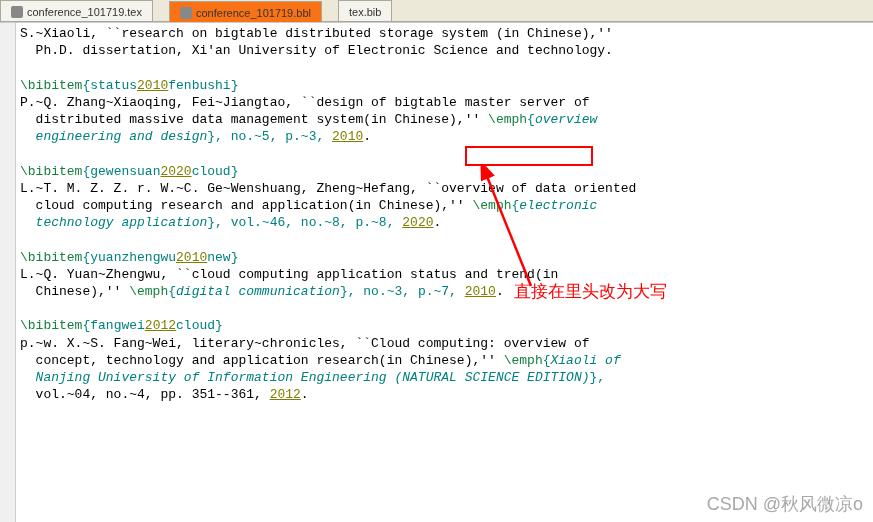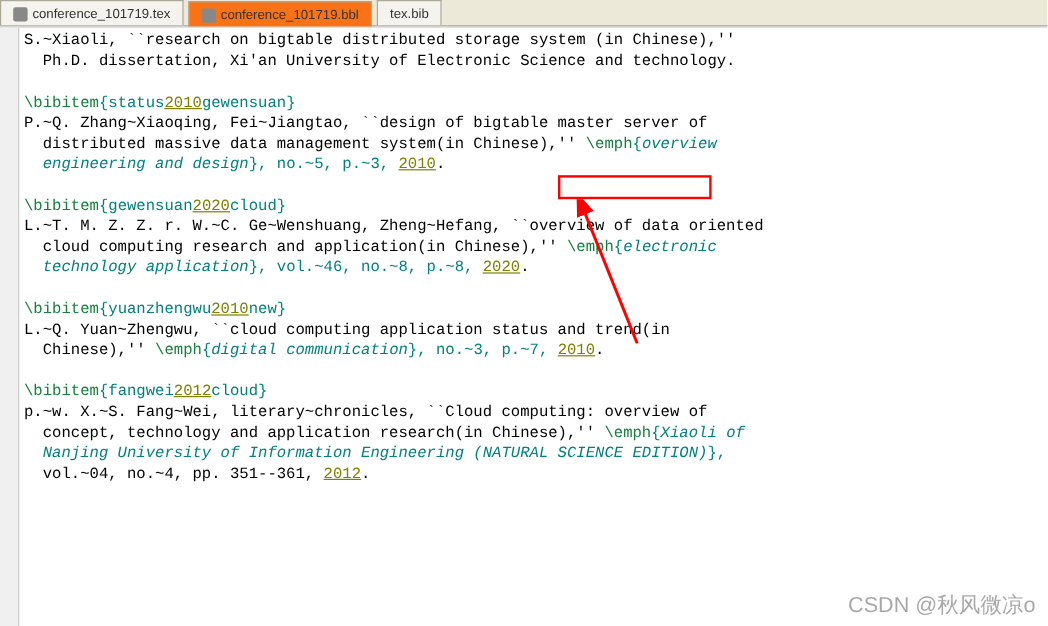--- a/index.html
+++ b/index.html
@@ -18,21 +18,21 @@
     border-bottom: 1px solid #aca899;
     height: 22px;
     font-family: Tahoma, sans-serif;
     font-size: 11px;
   }
   .tab {
     padding: 3px 10px 2px 10px;
     border: 1px solid #aca899;
     border-bottom: none;
     background: #f4f3ee;
-    margin-right: 4px;
+    margin-right: 16px;
     display: flex;
     align-items: center;
     gap: 4px;
     cursor: pointer;
     color: #333;
   }
   .tab.active {
     background: #f97316;
     border-top: 1px solid #aca899;
     position: relative;
@@ -107,21 +107,21 @@
   <div class="tab">
     <span>tex.bib</span>
   </div>
 </div>
 
 <div class="editor">
   <div class="gutter"></div>
   <div class="code"><span>S.~Xiaoli, ``research on bigtable distributed storage system (in Chinese),''</span>
 <span>  Ph.D. dissertation, Xi'an University of Electronic Science and technology.</span>
 <span></span>
-<span class="cmd">\bibitem</span><span class="arg">{status</span><span class="num">2010</span><span class="arg">gewensuan}</span>
+<span class="cmd">\bibitem</span><span class="arg">{status</span><span class="num">2010</span><span class="arg">fenbushi}</span>
 <span>P.~Q. Zhang~Xiaoqing, Fei~Jiangtao, ``design of bigtable master server of</span>
 <span>  distributed massive data management system(in Chinese),'' </span><span class="cmd">\emph</span><span class="arg">{</span><span class="arg emph-txt">overview</span>
 <span class="arg emph-txt">  engineering and design</span><span class="arg">}, no.~5, p.~3, </span><span class="num">2010</span><span>.</span>
 <span></span>
 <span class="cmd">\bibitem</span><span class="arg">{gewensuan</span><span class="num">2020</span><span class="arg">cloud}</span>
 <span>L.~T. M. Z. Z. r. W.~C. Ge~Wenshuang, Zheng~Hefang, ``overview of data oriented</span>
 <span>  cloud computing research and application(in Chinese),'' </span><span class="cmd">\emph</span><span class="arg">{</span><span class="arg emph-txt">electronic</span>
 <span class="arg emph-txt">  technology application</span><span class="arg">}, vol.~46, no.~8, p.~8, </span><span class="num">2020</span><span>.</span>
 <span></span>
 <span class="cmd">\bibitem</span><span class="arg">{yuanzhengwu</span><span class="num">2010</span><span class="arg">new}</span>
@@ -138,16 +138,17 @@
 
     <svg class="arrow-svg" style="left:460px; top:143px; width:80px; height:130px;">
       <defs>
         <marker id="ah" markerWidth="10" markerHeight="10" refX="2" refY="3" orient="auto">
           <path d="M0,0 L0,6 L8,3 z" fill="#ff0000"></path>
         </marker>
       </defs>
       <line x1="55" y1="120" x2="10" y2="8" stroke="#ff0000" stroke-width="2.5" marker-end="url(#ah)"></line>
     </svg>
 
+    <div class="annotation-text" style="left:498px; top:260px;">直接在里头改为大写</div>
   </div>
 </div>
 
 <div class="watermark">CSDN @秋风微凉o</div>
 
 </body></html>

